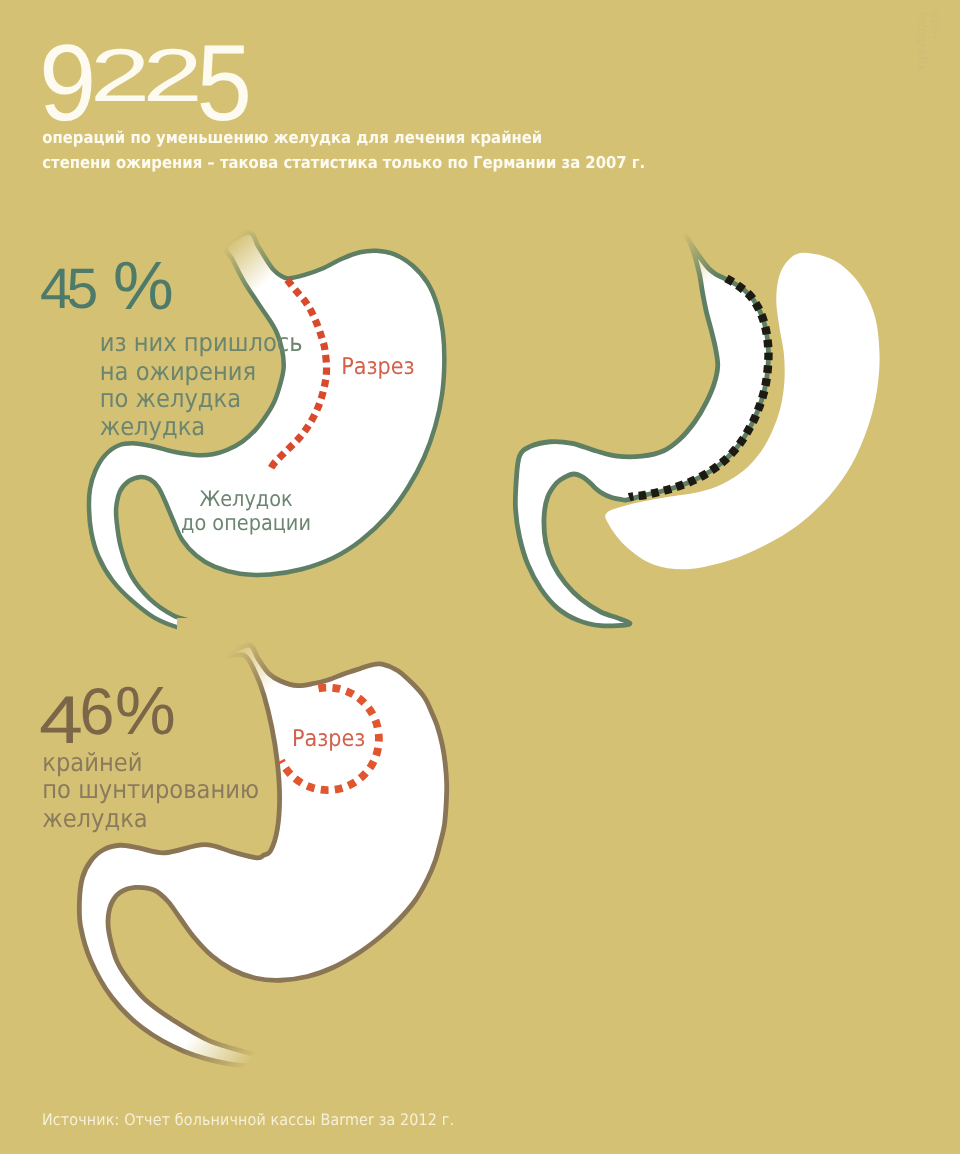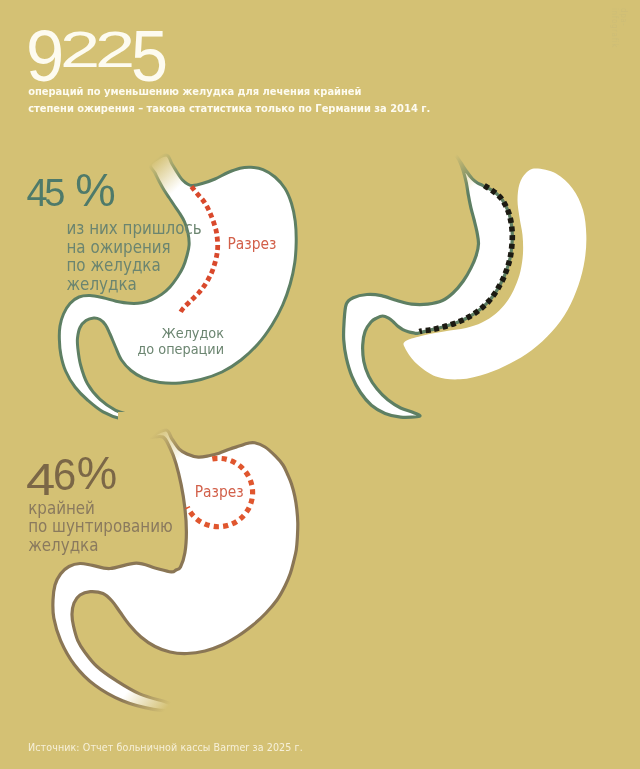--- a/index.html
+++ b/index.html
@@ -80,30 +80,30 @@
 
     <g>
       <path d="M 166.0 430.0 C 169.5 430.3 169.8 435.9 172.0 439.0 C 174.2 442.1 176.5 446.3 179.0 448.8 C 181.5 451.3 183.8 452.6 187.0 454.0 C 190.2 455.4 194.5 456.9 198.3 457.1 C 202.1 457.4 206.5 456.1 210.0 455.5 C 213.5 454.9 215.8 454.3 219.1 453.2 C 222.4 452.1 226.5 450.2 230.0 449.0 C 233.5 447.8 236.9 446.8 239.9 445.8 C 242.9 444.8 245.5 443.7 248.0 443.2 C 250.5 442.7 251.9 442.2 254.7 442.8 C 257.5 443.4 261.5 444.8 265.0 447.0 C 268.5 449.2 272.5 453.2 275.5 456.2 C 278.5 459.2 281.0 462.0 283.0 465.0 C 285.0 468.0 286.0 470.8 287.4 474.0 C 288.8 477.2 290.3 480.3 291.5 484.0 C 292.7 487.7 293.9 492.1 294.8 496.3 C 295.7 500.5 296.3 504.6 296.8 509.0 C 297.3 513.5 297.7 518.3 297.8 523.0 C 297.9 527.7 297.6 532.5 297.4 537.0 C 297.1 541.5 296.9 545.5 296.3 549.7 C 295.7 553.9 294.5 558.0 293.5 562.0 C 292.5 566.0 291.7 569.5 290.3 573.5 C 288.9 577.5 287.2 581.6 285.0 586.0 C 282.8 590.4 280.2 595.5 277.0 600.0 C 273.8 604.5 270.0 608.8 266.0 613.0 C 262.0 617.2 257.7 621.2 253.0 625.0 C 248.3 628.8 243.2 632.7 238.0 636.0 C 232.8 639.3 227.5 642.5 222.0 645.0 C 216.5 647.5 210.8 649.6 205.0 651.0 C 199.2 652.4 192.8 653.3 187.0 653.5 C 181.2 653.7 175.3 653.2 170.0 652.0 C 164.7 650.8 159.8 649.0 155.0 646.5 C 150.2 644.0 145.2 640.6 141.0 637.0 C 136.8 633.4 133.0 629.2 129.5 625.0 C 126.0 620.8 122.9 616.0 120.0 612.0 C 117.1 608.0 114.8 604.1 112.0 601.0 C 109.2 597.9 106.6 595.1 103.0 593.5 C 99.4 591.9 94.1 591.4 90.3 591.6 C 86.5 591.9 82.7 593.1 80.0 595.0 C 77.3 596.9 75.3 599.8 74.0 603.0 C 72.7 606.2 72.1 610.2 72.0 614.0 C 71.9 617.8 72.5 621.6 73.5 626.0 C 74.5 630.4 75.9 636.3 77.8 640.6 C 79.7 644.9 81.5 647.7 84.7 652.0 C 87.9 656.3 91.6 661.6 96.7 666.3 C 101.8 671.0 108.4 675.6 115.6 680.2 C 122.8 684.8 131.1 690.2 139.7 693.9 C 148.3 697.6 160.9 700.3 167.2 702.5 C 173.5 704.7 175.8 705.7 177.5 707.0 C 179.2 708.3 181.5 709.7 177.5 710.1 C 173.5 710.5 162.6 711.0 153.4 709.4 C 144.2 707.8 132.2 704.8 122.5 700.8 C 112.8 696.8 103.0 691.3 95.0 685.3 C 87.0 679.3 80.1 672.2 74.4 664.7 C 68.7 657.2 64.0 648.4 60.6 640.6 C 57.2 632.8 55.1 624.8 53.8 618.0 C 52.5 611.2 52.8 605.5 53.0 600.0 C 53.2 594.5 53.8 589.3 55.0 585.0 C 56.2 580.7 58.2 577.1 60.5 574.0 C 62.8 570.9 65.8 568.2 69.0 566.5 C 72.2 564.8 76.1 563.7 80.0 563.5 C 83.9 563.3 87.5 564.5 92.5 565.3 C 97.5 566.1 102.7 568.9 110.0 568.5 C 117.3 568.1 128.7 563.2 136.2 563.1 C 143.7 563.0 149.2 566.5 155.0 568.0 C 160.8 569.5 167.7 571.6 171.2 571.9 C 174.7 572.2 174.4 570.8 176.0 570.0 C 177.6 569.2 179.0 569.9 180.5 567.0 C 182.0 564.1 183.9 558.6 184.9 552.7 C 185.9 546.9 186.4 539.3 186.4 531.9 C 186.4 524.5 185.8 516.0 184.9 508.1 C 184.0 500.2 182.6 491.8 181.1 484.4 C 179.6 477.0 177.8 469.7 176.0 463.6 C 174.2 457.5 172.2 452.4 170.0 448.0 C 167.8 443.6 166.2 438.8 163.0 437.0 C 159.8 435.2 150.5 438.2 151.0 437.0 C 151.5 435.8 162.5 429.7 166.0 430.0 Z" fill="#ffffff" stroke="#8a7655" stroke-width="3.2" stroke-linejoin="round"></path>
       <rect x="118" y="412" width="90" height="72" fill="url(#fadeBL2)"></rect>
       <rect x="120" y="660" width="80" height="70" fill="url(#fadeBLd)"></rect>
       <path d="M 212.3 458.9 A 34.2 34.2 0 1 1 187.4 507.0" fill="none" stroke="#e0562e" stroke-width="5.2" stroke-dasharray="5.2 4.2" stroke-linecap="butt"></path>
     </g>
   </svg>
 
   <div class="tx" id="headline"><span style="left: 26.1px; top: 20.3px; font-size: 72.3px; transform: scaleX(0.95); font-family: &quot;Liberation Sans&quot;, sans-serif;">9</span><span style="left: 60.4px; top: 26px; font-size: 49.8px; transform: scaleX(1.45); font-family: &quot;Liberation Sans&quot;, sans-serif;">2</span><span style="left: 95px; top: 26px; font-size: 49.8px; transform: scaleX(1.45); font-family: &quot;Liberation Sans&quot;, sans-serif;">2</span><span style="left: 130.8px; top: 20.3px; font-size: 72.3px; transform: scaleX(0.92); font-family: &quot;Liberation Sans&quot;, sans-serif;">5</span></div>
-  <div class="tx" id="subhead"><span>операций по уменьшению желудка для лечения крайней</span><br><span>степени ожирения – такова статистика только по Германии за 2014 г.</span></div>
+  <div class="tx" id="subhead"><span>операций по уменьшению желудка для лечения крайней</span><br><span>степени ожирения – такова статистика только по Германии за 2007 г.</span></div>
 
   <div class="tx statnum" style="left:26.6px;top:174.3px;color:#4e7a6a;font-size:38px;letter-spacing:-3.4px;transform:scaleX(1.0);transform-origin:left top;">45</div>
   <div class="tx statnum" style="left:75.3px;top:168.3px;color:#4e7a6a;font-size:45.5px;transform:scaleX(1.0);transform-origin:left top;">%</div>
   <div class="tx statlines" id="stat1lines" style="left:27.5px;top:219px;color:#6b8570;margin-left:39px;"><div>из них пришлось</div><div>на ожирения</div><div>по желудка</div><div>желудка</div></div>
 
-  <div class="tx cap c" id="cap-before" style="left:104px;top:324.5px;width:120px;color:#6b8570;text-align:right;"><div>Желудок</div><div>до операции</div></div>
+  <div class="tx cap c" id="cap-before" style="left:104px;top:324.5px;width:120px;color:#6b8570;"><div>Желудок</div><div>до операции</div></div>
 
   <div class="tx cap" id="lbl-cut1" style="left:227.5px;top:235.5px;color:#d2604a;font-size:15.4px;">Разрез</div>
 
   <div class="tx statnum" style="left:26.1px;top:456.8px;color:#7b6747;font-size:45px;transform:scaleX(1.17);transform-origin:left top;">4</div>
   <div class="tx statnum" style="left:53.2px;top:452.8px;color:#7b6747;font-size:44px;transform:scaleX(0.95);transform-origin:left top;">6</div>
   <div class="tx statnum" style="left:76.7px;top:450.5px;color:#7b6747;font-size:45.5px;">%</div>
   <div class="tx statlines" id="stat2lines" style="left:28.2px;top:498.5px;color:#8a7a5e;"><div>крайней</div><div>по шунтированию</div><div>желудка</div></div>
   <div class="tx cap" id="lbl-cut2" style="left:194.7px;top:483.5px;color:#d2604a;font-size:15.4px;">Разрез</div>
-  <div class="tx" id="src">Источник: Отчет больничной кассы Barmer за 2025 г.</div>
+  <div class="tx" id="src">Источник: Отчет больничной кассы Barmer за 2012 г.</div>
   <div id="watermark">dpa-infografik</div>
 </div>
 
 </body></html>

